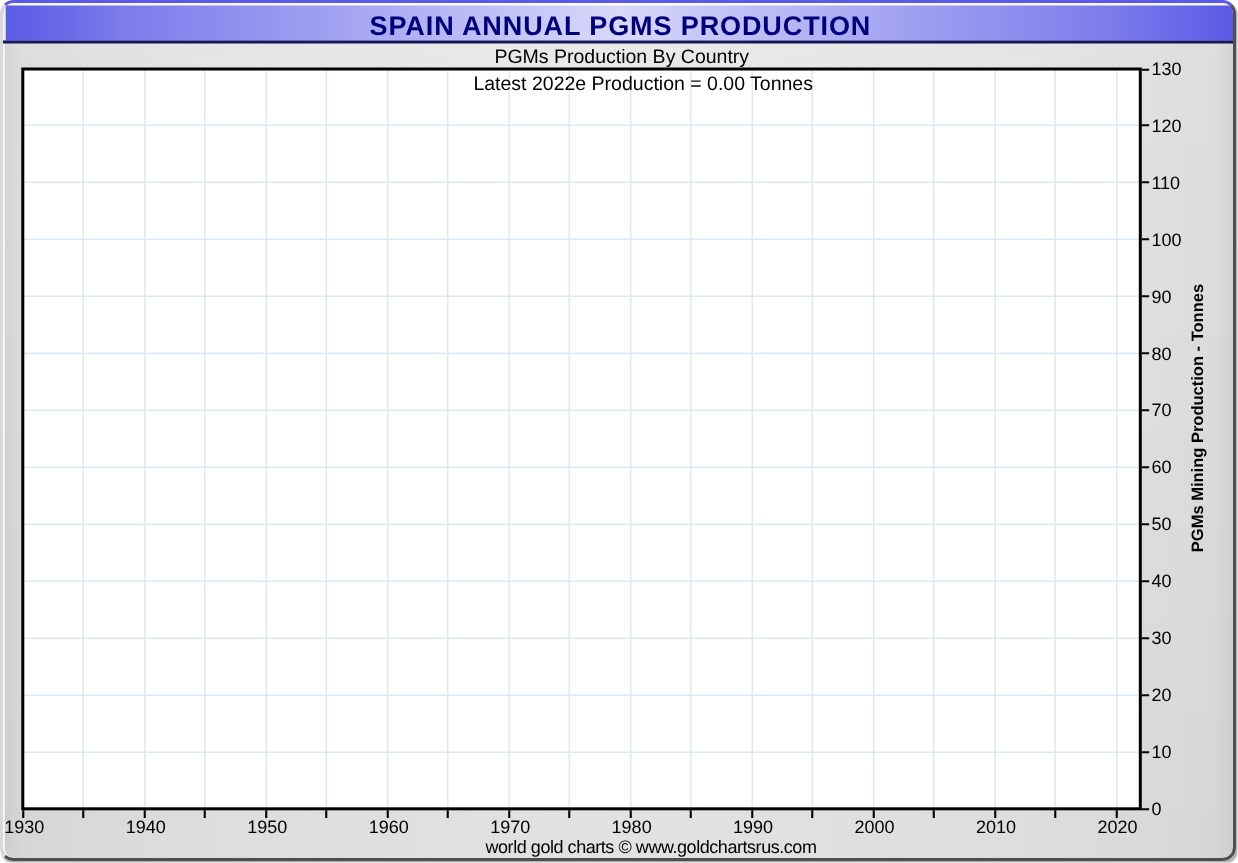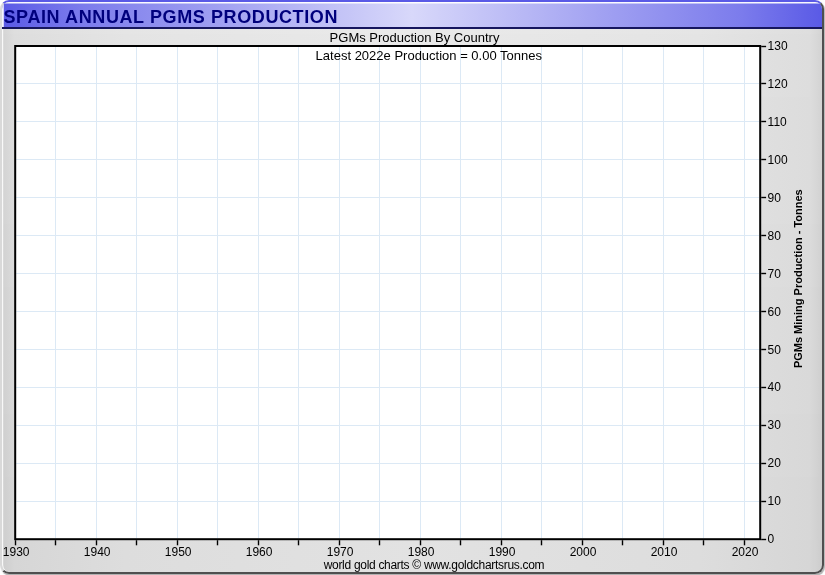--- a/index.html
+++ b/index.html
@@ -5,21 +5,21 @@
   html,body{margin:0;padding:0;}
   body{width:825px;height:575px;background:#ffffff;font-family:"Liberation Sans",sans-serif;position:relative;overflow:hidden;}
   #panel{position:absolute;left:0;top:0;right:0.8px;bottom:1px;box-sizing:border-box;
     border:2px solid;border-color:#5a5ae6 #4f4f4f #4f4f4f #d9d9d9;border-radius:9px;overflow:hidden;
     background:linear-gradient(180deg, rgba(0,0,0,0.008) 0%, rgba(0,0,0,0.045) 100%), linear-gradient(90deg,#d6d6d6 0%,#e0e0e0 1.5%,#e7e7e7 15%,#ececec 50%,#e7e7e7 85%,#e0e0e0 98.5%,#d6d6d6 100%);
     box-shadow:inset 1.2px 0 0 rgba(255,255,255,0.85), 1px 1.5px 1px rgba(0,0,0,0.3);}
   #titlebar{position:absolute;left:0;top:0;width:100%;height:27.2px;box-sizing:border-box;
     background:linear-gradient(90deg,#5a5ae6 0%,#7c7cec 10%,#9d9df1 25%,#d8d8fa 50%,#9d9df1 75%,#7c7cec 90%,#5a5ae6 100%);
     border-bottom:2px solid #16165e;
     box-shadow:inset 0 1.6px 0 rgba(255,255,255,0.95), inset 1.8px 0 0 rgba(255,255,255,0.92);}
-  #title{position:absolute;left:1.5px;top:4.5px;width:100%;text-align:left;
+  #title{position:absolute;left:1.5px;top:4.5px;width:100%;text-align:center;
     font-size:18px;font-weight:bold;letter-spacing:0.6px;color:#00007d;}
   svg{position:absolute;left:0;top:0;}
 </style>
 </head>
 <body>
 <div id="panel">
 <div id="titlebar"></div>
 <div id="title">SPAIN ANNUAL PGMS PRODUCTION</div>
 </div>
 <svg width="825" height="575" viewBox="0 0 825 575">

